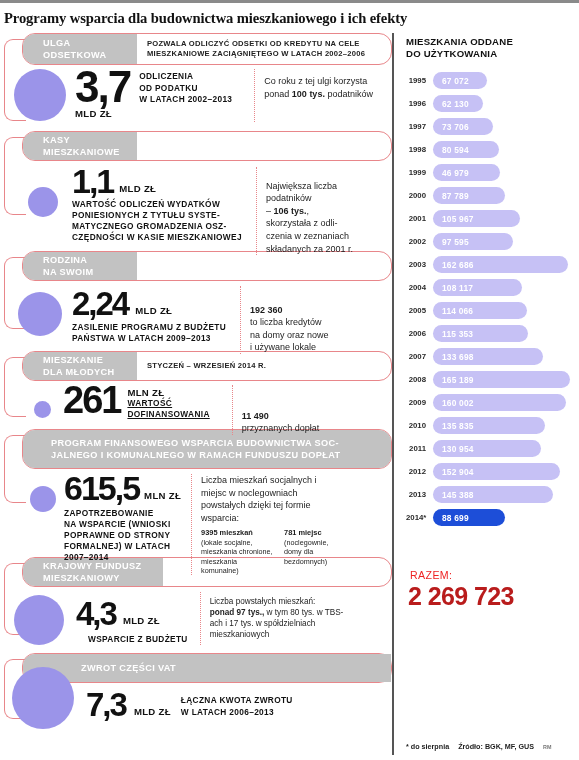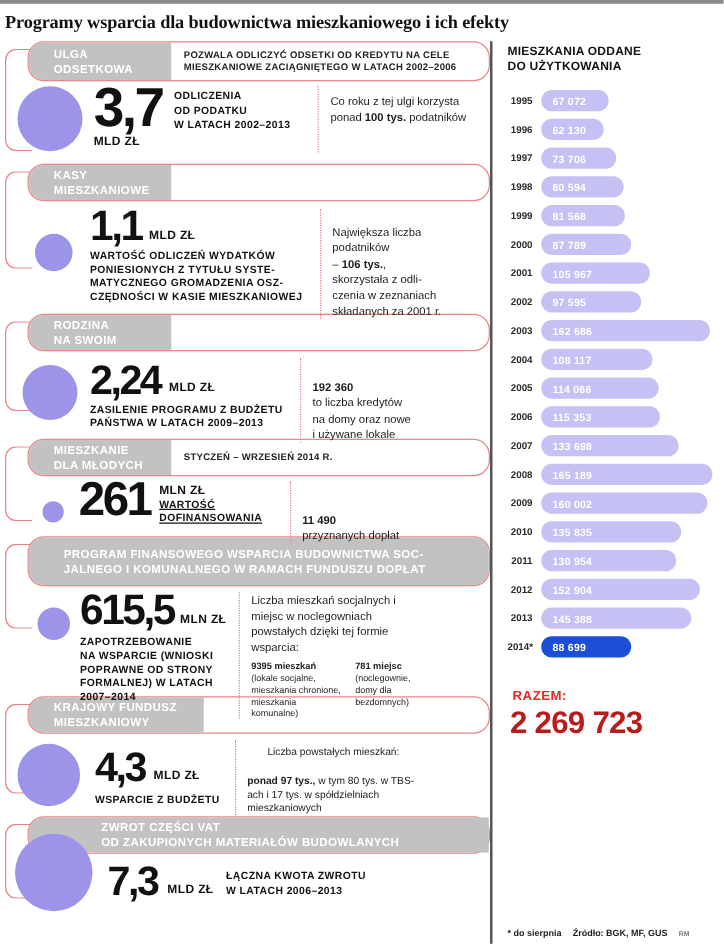--- a/index.html
+++ b/index.html
@@ -164,24 +164,24 @@
     font-weight: bold;
     display: flex;
     align-items: center;
     padding-left: 9px;
     letter-spacing: 0.2px;
   }
   .bar.hl { background: #1d4ed8; }
 
   .total-label {
     color: #ee2323;
-    font-weight: bold;
+    font-weight: normal;
     font-size: 10.6px;
     letter-spacing: 0.4px;
-    margin-top: 22px;
+    margin-top: 40px;
     padding-left: 4px;
   }
   .total-value {
     color: #b91c1c;
     font-weight: bold;
     font-size: 25px;
     letter-spacing: -0.6px;
     padding-left: 2px;
     margin-top: 1px;
   }
@@ -374,35 +374,34 @@
         </div>
         <div class="cap-note"></div>
       </div>
       <div class="body-row" style="margin-top:5px;">
         <div class="dot" style="width:50px;height:50px;margin-left:14px;margin-top:3px;"></div>
         <div class="figure-wrap" style="margin-left:12px;margin-top:8px;">
           <div class="figline">
             <div class="bignum" style="font-size:33px;">4,3</div>
             <div class="unit" style="padding-left:7px;padding-bottom:2px;">MLD ZŁ</div>
           </div>
-          <div class="desc" style="white-space:pre-line;margin-top:6px;">WSPARCIE Z BUDŻETU</div>
+          <div class="desc" style="white-space:pre-line;margin-top:6px;margin-left:12px;">WSPARCIE Z BUDŻETU</div>
         </div>
         <div class="side-note" style="margin-left:12px;width:148px;font-size:8.2px;line-height:11px;padding-top:4px;">
-          <div style="margin-bottom:12px;text-align:center;">Liczba powstałych mieszkań:</div>
+          <div style="margin-bottom:0;">Liczba powstałych mieszkań:</div>
           <b>ponad 97 tys.,</b><span> w tym 80 tys. w TBS-ach i 17 tys. w spółdzielniach mieszkaniowych</span>
         </div>
       </div>
     </div>
 
     <div class="block" style="height:95px;">
       <div class="bracket" style="top:6px;height:60px;"></div>
       <div class="capsule" style="height:30px;">
         <div class="cap-gray" style="width:100%;padding-left:58px;">
           <span>ZWROT CZĘŚCI VAT</span>
-          <span>OD ZAKUPIONYCH MATERIAŁÓW BUDOWLANYCH</span>
         </div>
       </div>
       <div class="body-row" style="margin-top:-16px;">
         <div class="dot" style="width:62px;height:62px;margin-left:12px;"></div>
         <div class="figure-wrap" style="margin-left:12px;margin-top:24px;">
           <div class="figline">
             <div class="bignum" style="font-size:33px;">7,3</div>
             <div class="unit" style="padding-left:8px;padding-bottom:2px;">MLD ZŁ</div>
             <div class="desc" style="white-space:pre-line;padding-left:10px;padding-bottom:1px;">ŁĄCZNA KWOTA ZWROTU
 W LATACH 2006–2013</div>
@@ -431,21 +430,21 @@
         <div class="bar-row">
           <div class="bar-year">1997</div>
           <div class="bar" style="width: 59.8px;">73 706</div>
         </div>
         <div class="bar-row">
           <div class="bar-year">1998</div>
           <div class="bar" style="width: 65.6px;">80 594</div>
         </div>
         <div class="bar-row">
           <div class="bar-year">1999</div>
-          <div class="bar" style="width: 66.8px;">81 568</div>
+          <div class="bar" style="width: 66.8px;">46 979</div>
         </div>
         <div class="bar-row">
           <div class="bar-year">2000</div>
           <div class="bar" style="width: 71.7px;">87 789</div>
         </div>
         <div class="bar-row">
           <div class="bar-year">2001</div>
           <div class="bar" style="width: 87px;">105 967</div>
         </div>
         <div class="bar-row">

